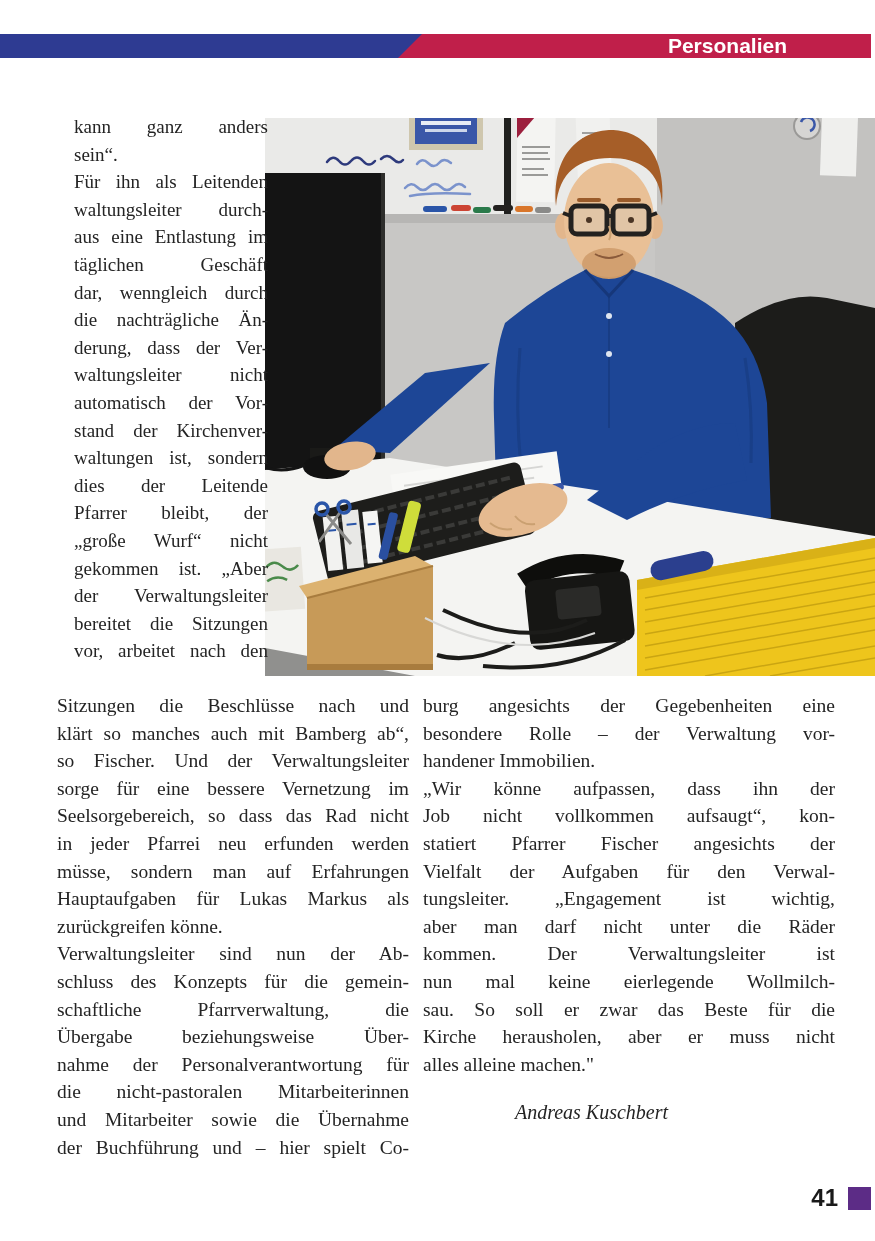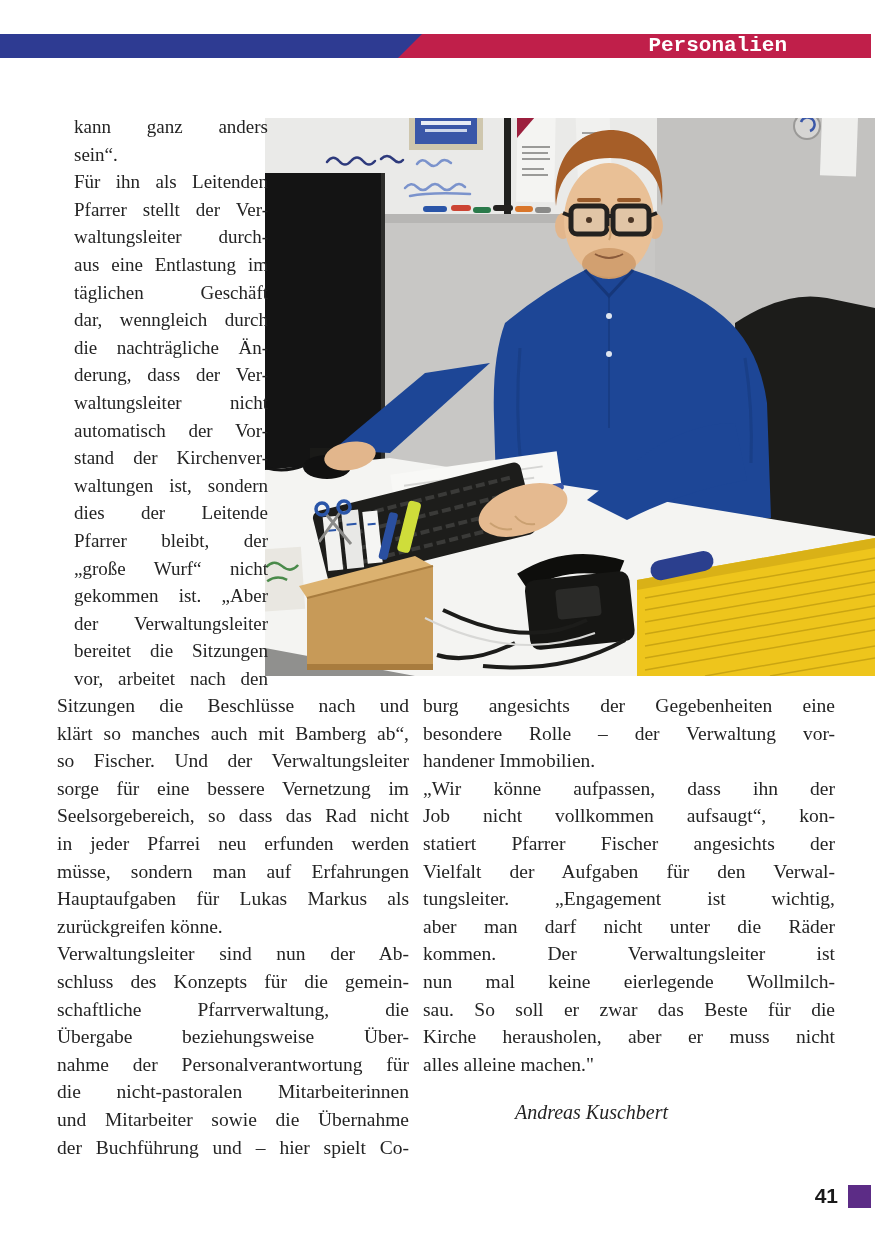--- a/index.html
+++ b/index.html
@@ -7,36 +7,36 @@
     position:relative; width:875px; height:1241px; margin:0 auto;
     background:#ffffff; overflow:hidden;
     font-family:"Liberation Serif","DejaVu Serif",serif;
     color:#242424;
   }
   
   #header-bar { position:absolute; left:0; top:34px; width:871px; height:24px; background:#c01f4a; }
   #header-blue { position:absolute; left:0; top:0; width:422px; height:24px; background:#2e3b92;
     clip-path:polygon(0 0,100% 0,calc(100% - 24px) 100%,0 100%); }
   #header-title { position:absolute; right:84px; top:0; height:24px; line-height:24px;
-    font-family:Liberation Mono, monospace; font-weight:bold; font-size:21px; color:#ffffff; }
+    font-family:Liberation Sans, sans-serif; font-weight:bold; font-size:21px; color:#ffffff; }
   
   #photo { position:absolute; left:265px; top:118px; width:610px; height:558px; overflow:hidden; }
   #photo svg { display:block; }
   
   .col { position:absolute; line-height:27.6px; }
   #col-narrow { left:57px; top:113px; width:194px; font-size:19px;margin-left:17px; }
   #col-left   { left:57px; top:692px; width:352px; font-size:19.5px; }
   #col-right  { left:423px; top:692px; width:412px; font-size:19.5px; }
   .ln { height:27.6px; white-space:nowrap; }
   .ln.j { white-space:normal; text-align:justify; text-align-last:justify; }
   #byline { position:absolute; left:423px; top:1098px; width:412px; height:28px; line-height:28px;
     text-align:center; padding-right:75px; box-sizing:border-box; font-style:italic; font-size:20px; }
   
   #footer { position:absolute; right:4px; top:1184px; display:flex; align-items:center; gap:10px; }
-  #page-number { font-family:"Liberation Sans","DejaVu Sans",sans-serif; font-weight:bold; font-size:21px; color:#1a1a1a; }
+  #page-number { font-family:"Liberation Sans","DejaVu Sans",sans-serif; font-weight:bold; font-size:24px; color:#1a1a1a; }
   #footer-square { width:23px; height:23px; background:#5c2c86; }
 </style>
 </head>
 <body>
 
 <div id="page">
 
   <div id="header-bar" style="background: rgb(192, 31, 74);">
     <div id="header-blue" style="background: rgb(46, 59, 146);"></div>
     <span id="header-title">Personalien</span>
@@ -204,21 +204,20 @@
       <g transform="rotate(-12 415 448)">
         <rect x="385" y="438" width="64" height="20" rx="10" fill="#2b3f8e"></rect>
       </g>
     </svg>
   </figure>
 
   <div id="col-narrow" class="col">
       <div class="ln j">kann ganz anders</div>
       <div class="ln">sein“.</div>
       <div class="ln j">Für ihn als Leitenden</div>
-      <div class="ln j">Pfarrer stellt der Ver-</div>
       <div class="ln j">waltungsleiter durch-</div>
       <div class="ln j">aus eine Entlastung im</div>
       <div class="ln j">täglichen Geschäft</div>
       <div class="ln j">dar, wenngleich durch</div>
       <div class="ln j">die nachträgliche Än-</div>
       <div class="ln j">derung, dass der Ver-</div>
       <div class="ln j">waltungsleiter nicht</div>
       <div class="ln j">automatisch der Vor-</div>
       <div class="ln j">stand der Kirchenver-</div>
       <div class="ln j">waltungen ist, sondern</div>

